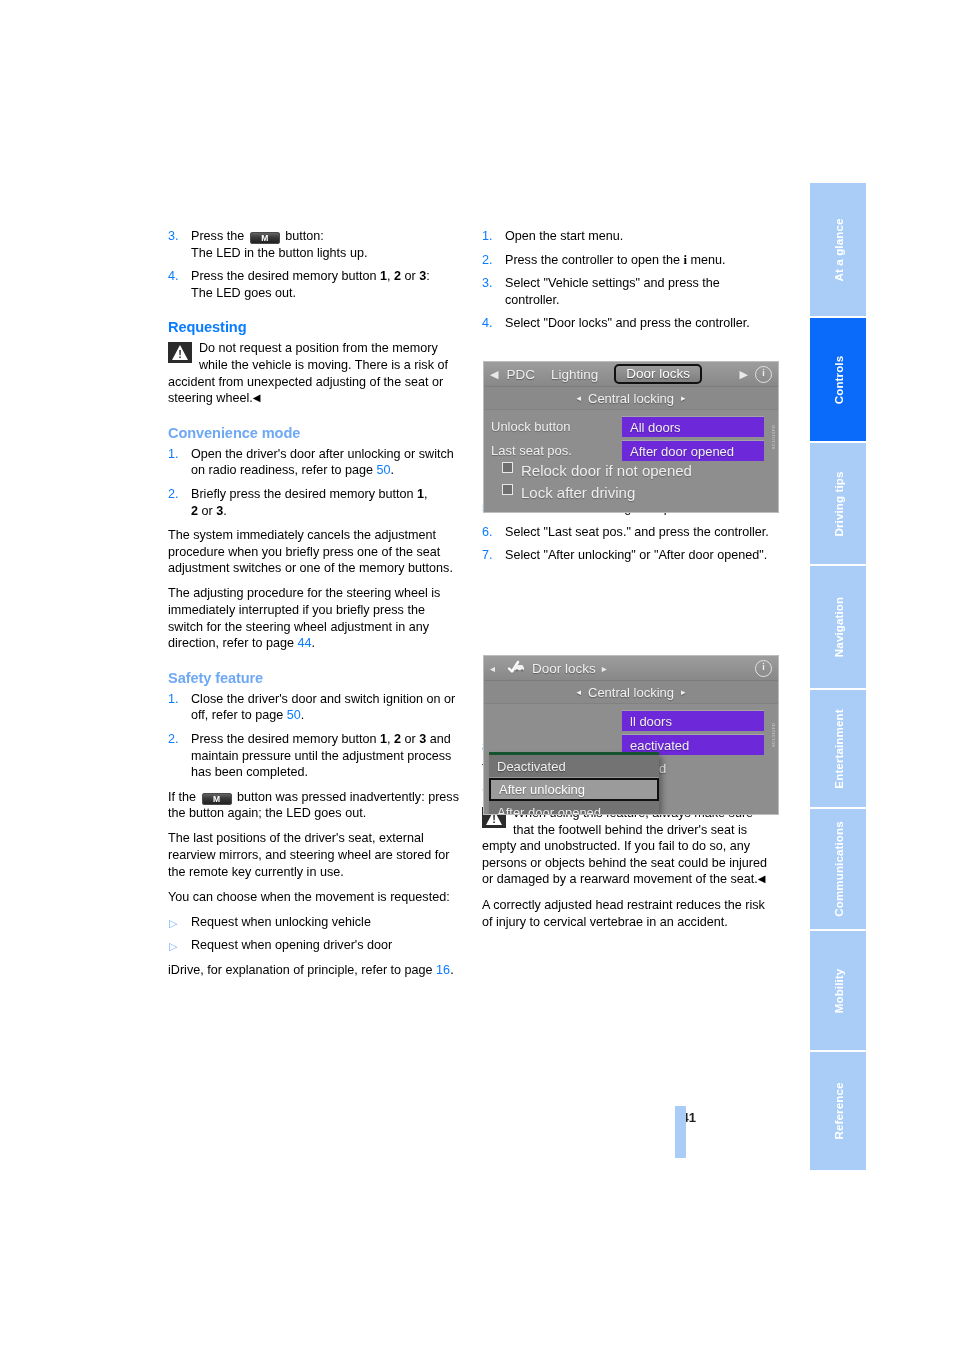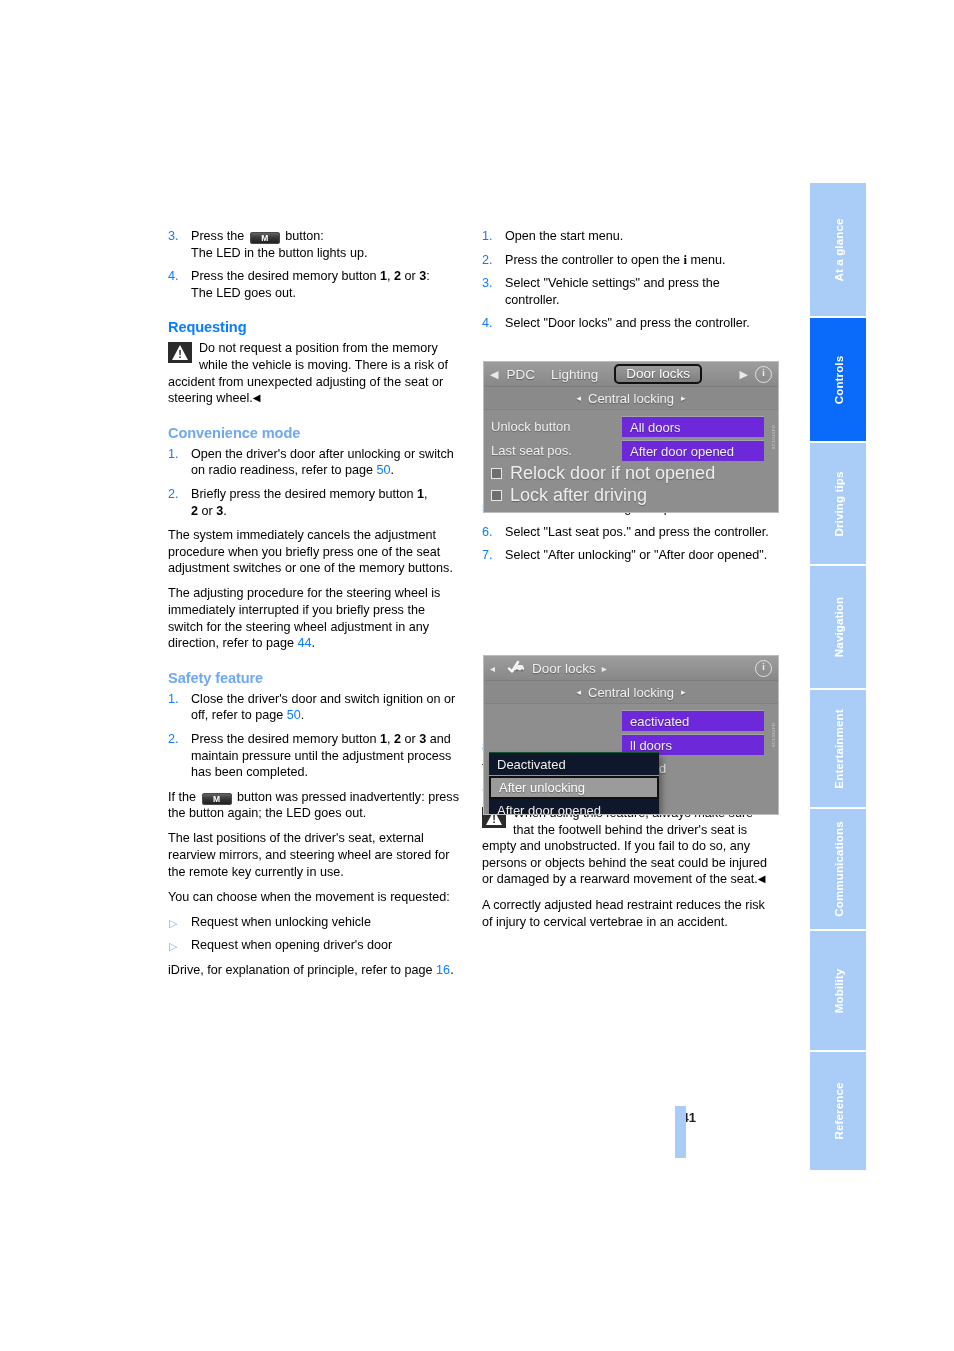--- a/index.html
+++ b/index.html
@@ -246,45 +246,45 @@
     background: #6d28d9;
     height: 21px;
     line-height: 21px;
     padding-left: 8px;
     box-sizing: border-box;
     margin-right: 14px;
     border-top: 1px solid #a5a5a5;
   }
   .id-check {
     display: flex;
-    align-items: center;
+    align-items: flex-start;
     height: 22px;
     color: #efefef;
-    font-size: 18px;
-    padding-left: 7px;
+    font-size: 15px;
+    padding-left: 18px;
     text-shadow: 0 1px 1px rgba(0,0,0,.3);
   }
   .id-check .box {
     width: 9px; height: 9px;
     border: 1.6px solid #e8e8e8;
     background: #6f6f6f;
     margin-right: 8px;
     flex: none;
   }
 
   
   .id-popup {
     position: absolute;
     left: 5px;
     top: 48px;
     width: 170px;
-    background: #0f172a;
+    background: #737373;
     box-shadow: 3px 4px 6px rgba(0,0,0,.35);
     z-index: 3;
-    border-top: 1px solid #14532d;
+    border-top: 3px solid #14532d;
   }
   .id-popup .pitem {
     height: 23px;
     line-height: 23px;
     color: #f0f0f0;
     font-size: 13px;
     padding-left: 8px;
     box-sizing: border-box;
     text-shadow: 0 1px 1px rgba(0,0,0,.35);
     border-bottom: 1px solid #959595;
@@ -536,25 +536,25 @@
       </span>
     </div>
     <div class="id-subbar">
       <span class="chev">◂</span>
       <span>Central locking</span>
       <span class="chev">▸</span>
     </div>
     <div class="id-body">
       <div class="id-row">
         <span class="lbl"></span>
-        <span class="val">eactivated</span>
+        <span class="val">ll doors</span>
       </div>
       <div class="id-row">
         <span class="lbl"></span>
-        <span class="val">ll doors</span>
+        <span class="val">eactivated</span>
       </div>
       <div class="id-row">
         <span class="lbl"></span>
         <span class="val" style="background:transparent;border:none">pened</span>
       </div>
       <div class="id-check">
         <span class="box"></span>
         <span>Lock after driving</span>
       </div>
 

